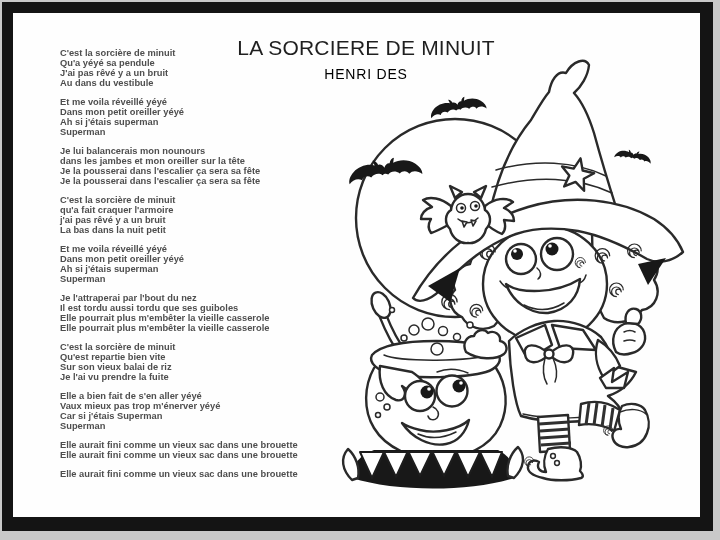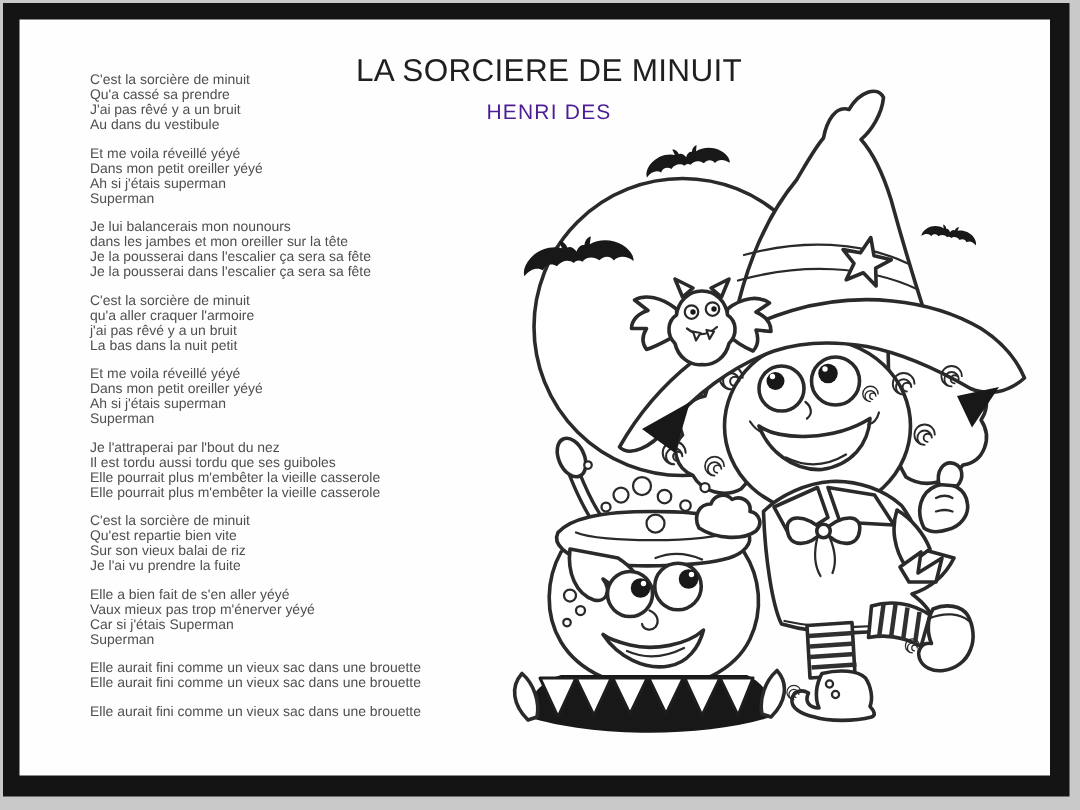--- a/index.html
+++ b/index.html
@@ -9,24 +9,24 @@
     background:#c9c9c9;
   }
   .stage{position:relative;width:720px;height:540px;}
   .frame-black{position:absolute;left:2px;top:2px;right:7px;bottom:9px;background:#141414;}
   .page{position:absolute;left:13px;top:13px;right:20px;bottom:23px;background:#fefefe;}
   .lyrics{
     position:absolute;left:60px;top:48px;width:260px;
     font-size:9.3px;line-height:10px;color:#4e4e4e;
   }
   .stanza{margin:0 0 9px 0;}
-  .line{white-space:nowrap;}
+  .line{white-space:nowrap;font-weight:bold;}
   .header{position:absolute;left:146px;top:36px;width:440px;text-align:center;}
   .title{font-size:21px;color:#1f1f1f;letter-spacing:0.2px;font-weight:400;}
-  .subtitle{margin-top:6px;font-size:14px;color:#4c1d95;letter-spacing:0.8px;text-align:center;}
+  .subtitle{margin-top:6px;font-size:14px;color:#000000;letter-spacing:0.8px;text-align:center;}
   .url{
     position:absolute;left:290px;top:489px;width:406px;text-align:center;
     font-size:17px;color:#2c2c2c;
   }
   svg.artwork{position:absolute;left:0;top:0;pointer-events:none;}
   .ink{fill:none;stroke:#2a2a2a;stroke-width:2.2;stroke-linecap:round;stroke-linejoin:round;}
   .white{fill:#ffffff;stroke:#2a2a2a;stroke-width:2.4;stroke-linecap:round;stroke-linejoin:round;}
   .solid{fill:#181818;stroke:none;}
   .thin{stroke-width:1.5;}
   .stripe{fill:none;stroke:#303030;stroke-width:3;}
@@ -256,39 +256,39 @@
   </svg>
 
   <div class="header">
     <div class="title">LA SORCIERE DE MINUIT</div>
     <div class="subtitle">HENRI DES</div>
   </div>
 
   <div class="lyrics">
       <div class="stanza">
         <div class="line">C'est la sorcière de minuit</div>
-        <div class="line">Qu'a cassé sa prendre</div>
+        <div class="line">Qu'a yéyé sa pendule</div>
         <div class="line">J'ai pas rêvé y a un bruit</div>
         <div class="line">Au dans du vestibule</div>
       </div>
       <div class="stanza">
         <div class="line">Et me voila réveillé yéyé</div>
         <div class="line">Dans mon petit oreiller yéyé</div>
         <div class="line">Ah si j'étais superman</div>
         <div class="line">Superman</div>
       </div>
       <div class="stanza">
         <div class="line">Je lui balancerais mon nounours</div>
         <div class="line">dans les jambes et mon oreiller sur la tête</div>
         <div class="line">Je la pousserai dans l'escalier ça sera sa fête</div>
         <div class="line">Je la pousserai dans l'escalier ça sera sa fête</div>
       </div>
       <div class="stanza">
         <div class="line">C'est la sorcière de minuit</div>
-        <div class="line">qu'a aller craquer l'armoire</div>
+        <div class="line">qu'a fait craquer l'armoire</div>
         <div class="line">j'ai pas rêvé y a un bruit</div>
         <div class="line">La bas dans la nuit petit</div>
       </div>
       <div class="stanza">
         <div class="line">Et me voila réveillé yéyé</div>
         <div class="line">Dans mon petit oreiller yéyé</div>
         <div class="line">Ah si j'étais superman</div>
         <div class="line">Superman</div>
       </div>
       <div class="stanza">

